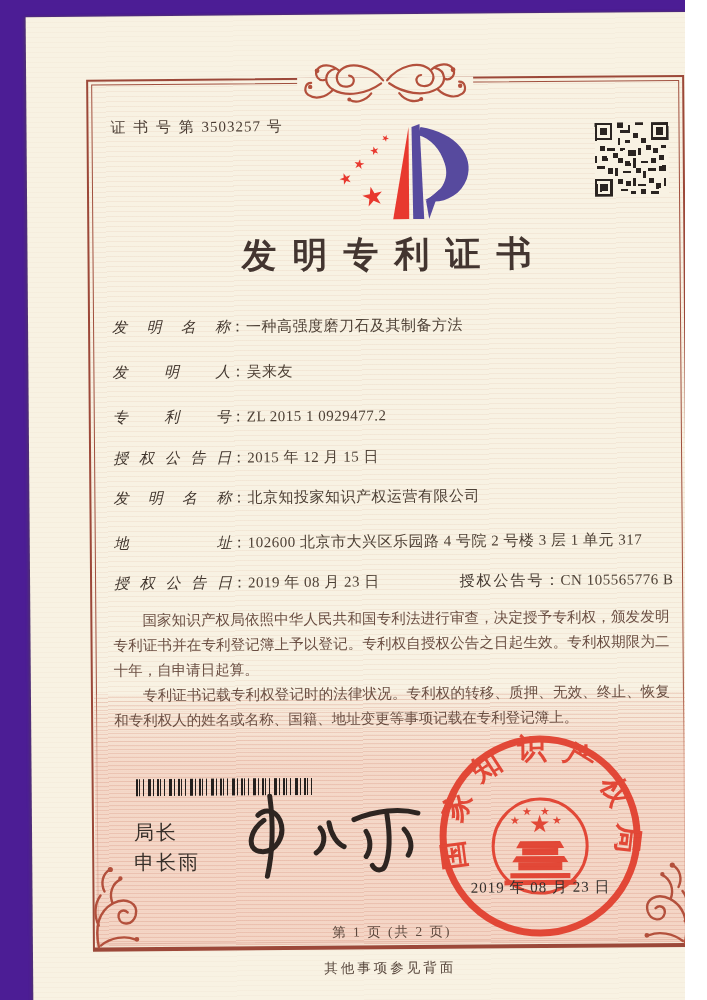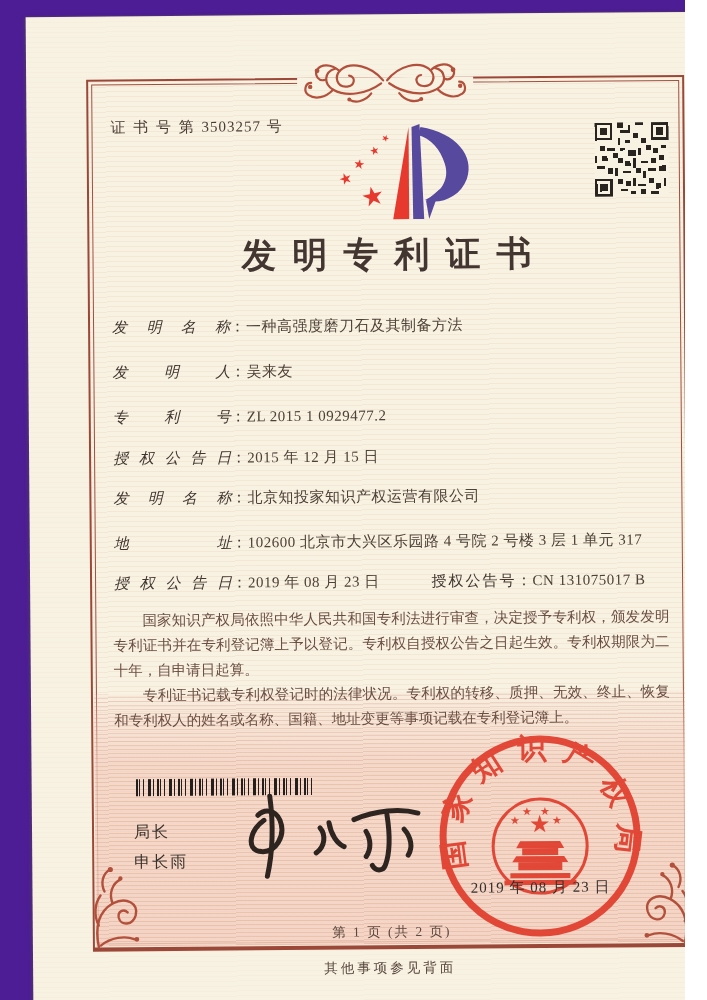--- a/index.html
+++ b/index.html
@@ -29,29 +29,29 @@
   .qr{position:absolute;left:506px;top:45px;width:74px;height:74px;}
   
   .doc-title{position:absolute;left:0;right:0;top:152px;text-align:center;
     font-size:35px;font-weight:700;color:#433530;letter-spacing:16px;text-indent:16px;}
   
   .field-row{position:absolute;left:22px;right:14px;height:24px;font-size:15px;color:#41362e;white-space:nowrap;}
   .flabel{display:inline-block;width:118px;text-align:justify;text-align-last:justify;vertical-align:top;font-style:italic;}
   .fcolon{display:inline-block;width:16px;}
   .fvalue{color:#4e4136;letter-spacing:.5px;}
   .pair2{margin-left:48px;}
-  .pair2 .flabel2{letter-spacing:2px;}
+  .pair2 .flabel2{letter-spacing:2px;margin-left:28px;}
   
   .body-text{position:absolute;left:21px;right:17px;top:527px;font-size:14.5px;line-height:25px;
     color:#6a4e42;text-align:justify;}
   .body-text p{margin:0;text-indent:2em;}
   
   .barcode{position:absolute;left:42px;top:698px;width:178px;height:17px;
     background:repeating-linear-gradient(90deg,#241f1d 0 2px,transparent 2px 3px,#241f1d 3px 4px,transparent 4px 7px,#241f1d 7px 8px,transparent 8px 12px,#241f1d 12px 15px,transparent 15px 17px,#241f1d 17px 18px,transparent 18px 21px);}
-  .signer{position:absolute;left:40px;top:736px;font-size:16px;color:#38302a;line-height:30px;letter-spacing:2px;}
+  .signer{position:absolute;left:40px;top:736px;font-size:20px;color:#38302a;line-height:30px;letter-spacing:2px;}
   .signature{position:absolute;left:138px;top:710px;width:200px;height:95px;}
   .seal{position:absolute;left:340px;top:652px;width:212px;height:212px;}
   .seal-date{position:absolute;left:348px;top:800px;width:196px;text-align:center;
     font-size:15px;color:#33302d;letter-spacing:1px;white-space:nowrap;}
   .page-info{position:absolute;left:0;right:0;top:844px;text-align:center;font-size:13.5px;color:#5d483d;letter-spacing:2px;}
   .footer-note{position:absolute;left:60px;width:594px;top:945px;text-align:center;font-size:13.5px;color:#55443a;letter-spacing:3px;}
   .ornament-top{position:absolute;left:187px;top:-26px;width:220px;height:58px;}
   .corner{position:absolute;width:62px;height:84px;}
   .corner.bl{left:-4px;bottom:-2px;}
   .corner.br{right:-4px;bottom:-2px;transform:scale(-1,1);}
@@ -183,21 +183,21 @@
       </div>
       <div class="field-row" style="top:408px">
         <span class="flabel">发明名称</span><span class="fcolon">：</span><span class="fvalue">北京知投家知识产权运营有限公司</span>
       </div>
       <div class="field-row" style="top:453px">
         <span class="flabel">地址</span><span class="fcolon">：</span><span class="fvalue">102600 北京市大兴区乐园路 4 号院 2 号楼 3 层 1 单元 317</span>
       </div>
       <div class="field-row" style="top:493px">
         <span class="flabel">授权公告日</span><span class="fcolon">：</span><span class="fvalue">2019 年 08 月 23 日</span>
         <span class="pair2">
-          <span class="flabel2">授权公告号</span><span class="fcolon">：</span><span class="fvalue">CN 131075017 B</span>
+          <span class="flabel2">授权公告号</span><span class="fcolon">：</span><span class="fvalue">CN 105565776 B</span>
         </span>
       </div>
 
       <div class="body-text">
         <p>国家知识产权局依照中华人民共和国专利法进行审查，决定授予专利权，颁发发明专利证书并在专利登记簿上予以登记。专利权自授权公告之日起生效。专利权期限为二十年，自申请日起算。</p>
         <p>专利证书记载专利权登记时的法律状况。专利权的转移、质押、无效、终止、恢复和专利权人的姓名或名称、国籍、地址变更等事项记载在专利登记簿上。</p>
       </div>
 
       <div class="barcode"></div>
 

